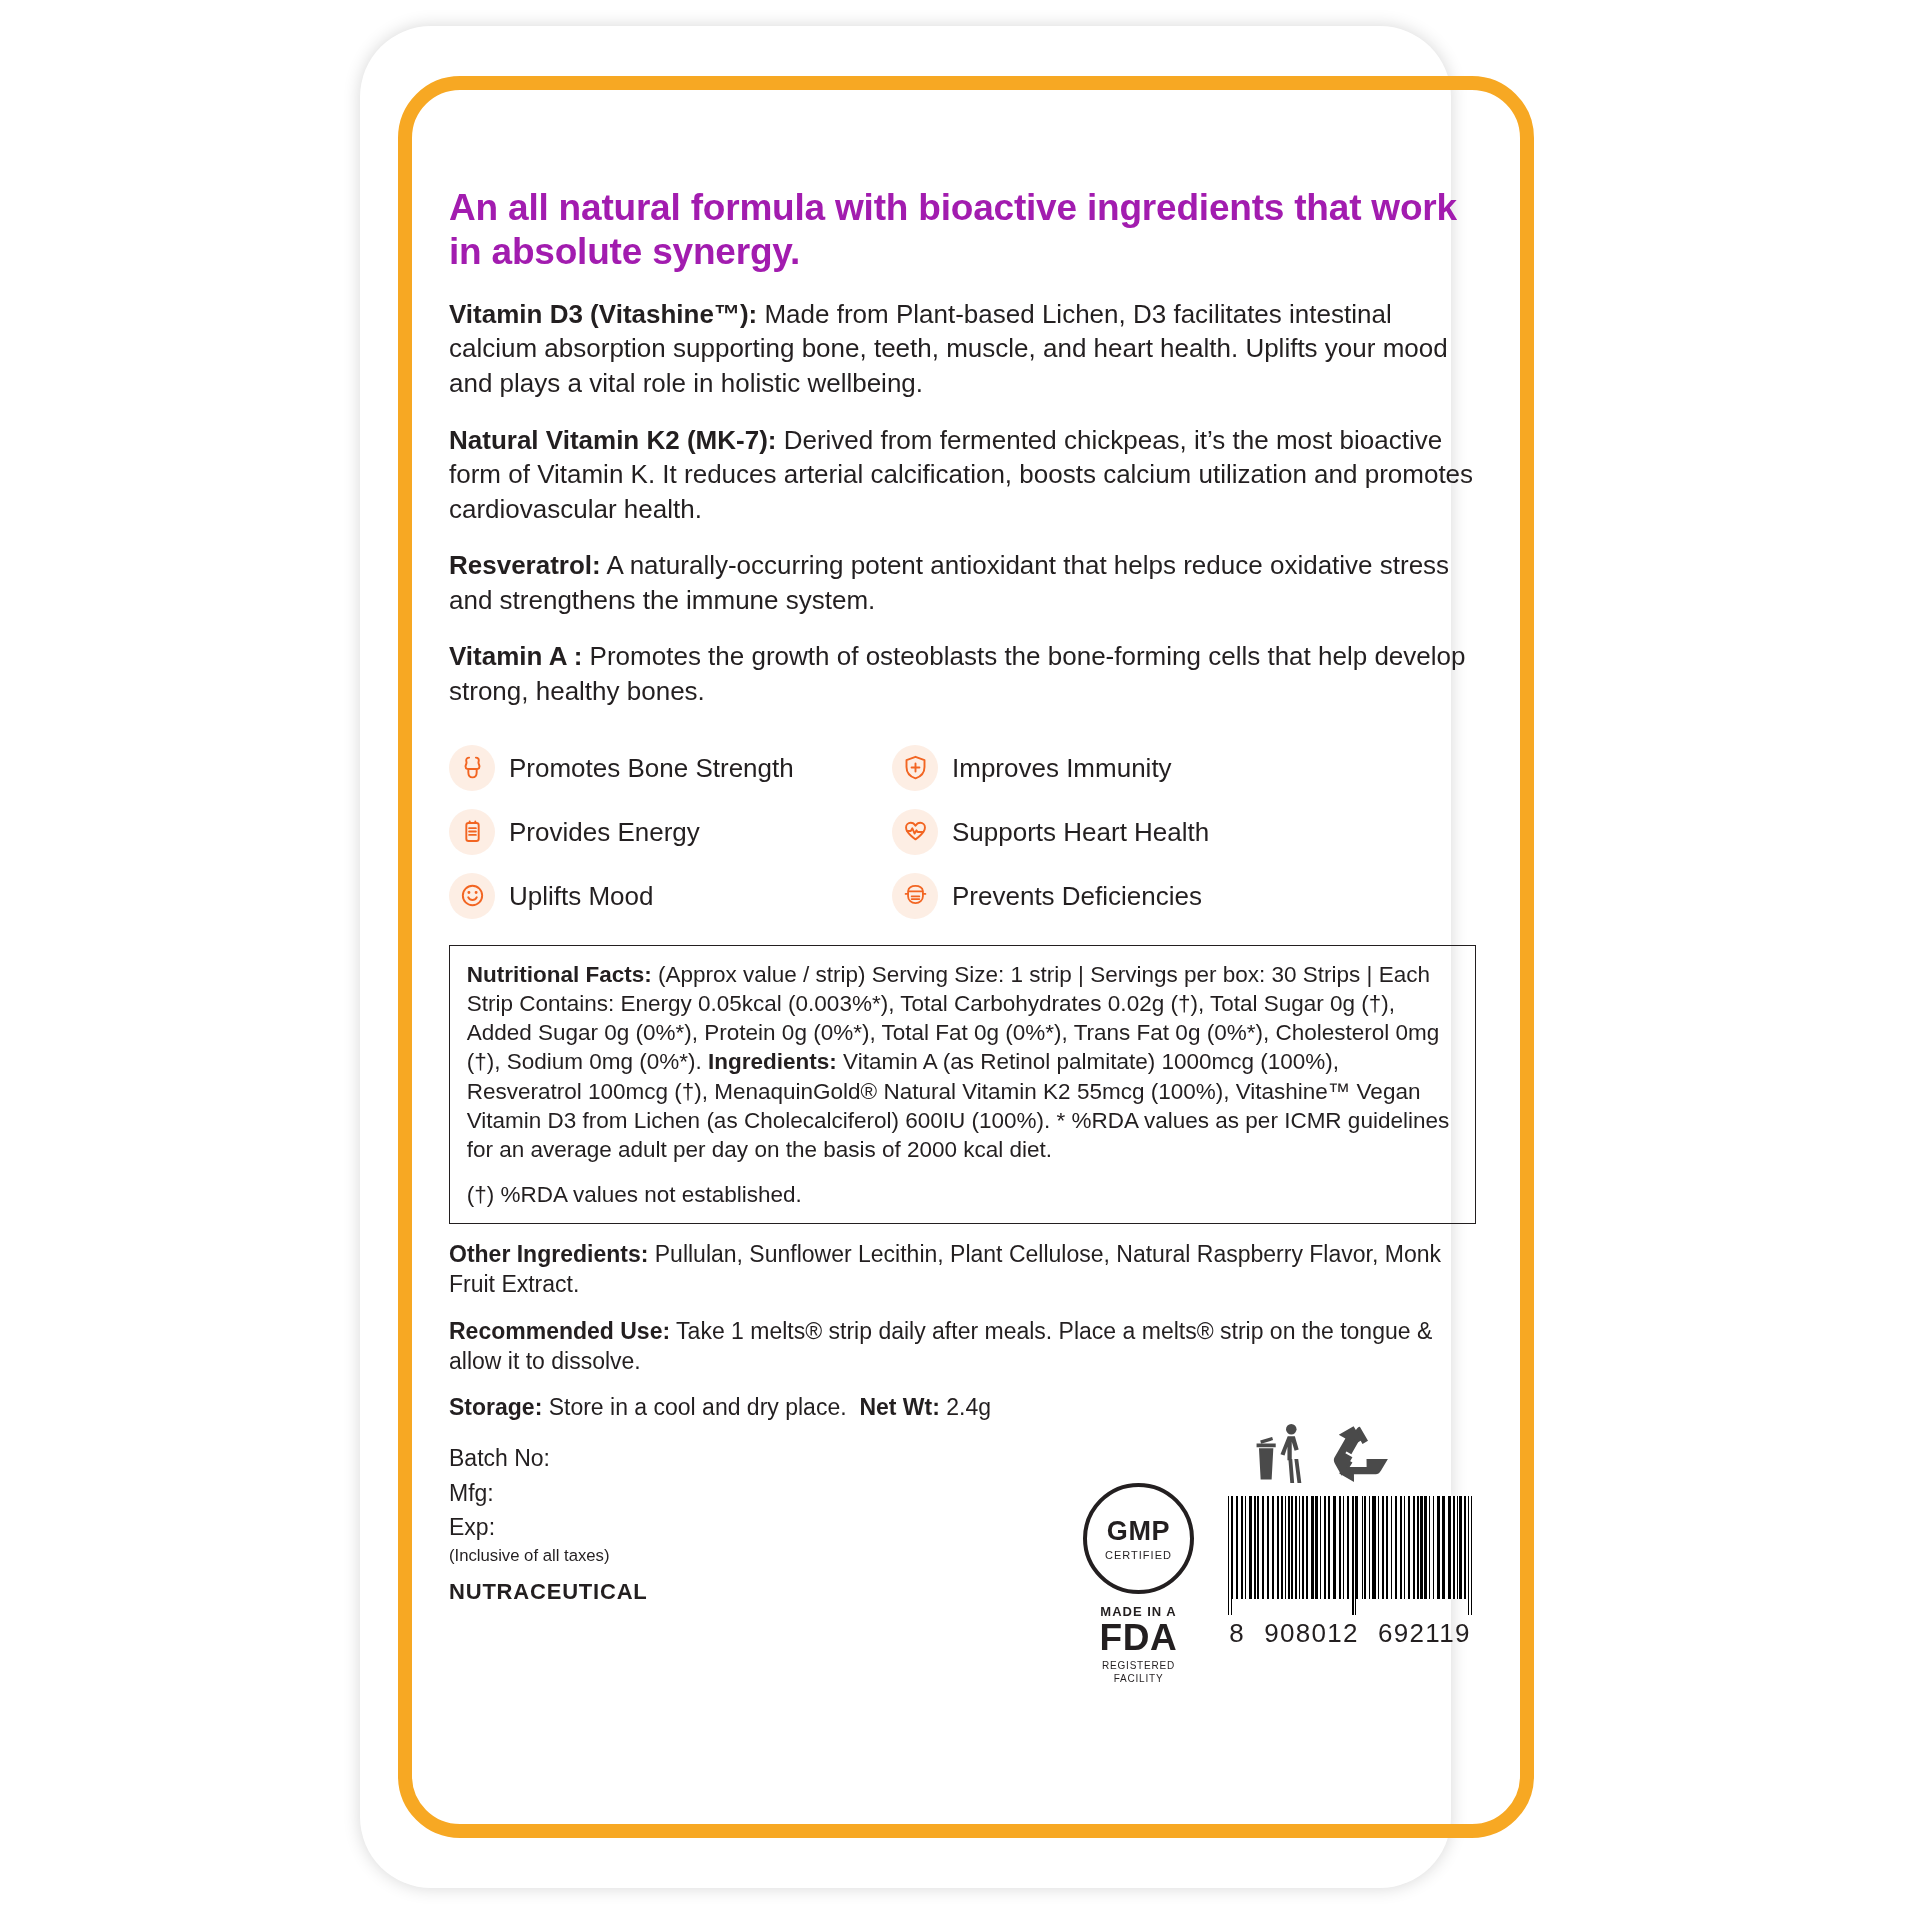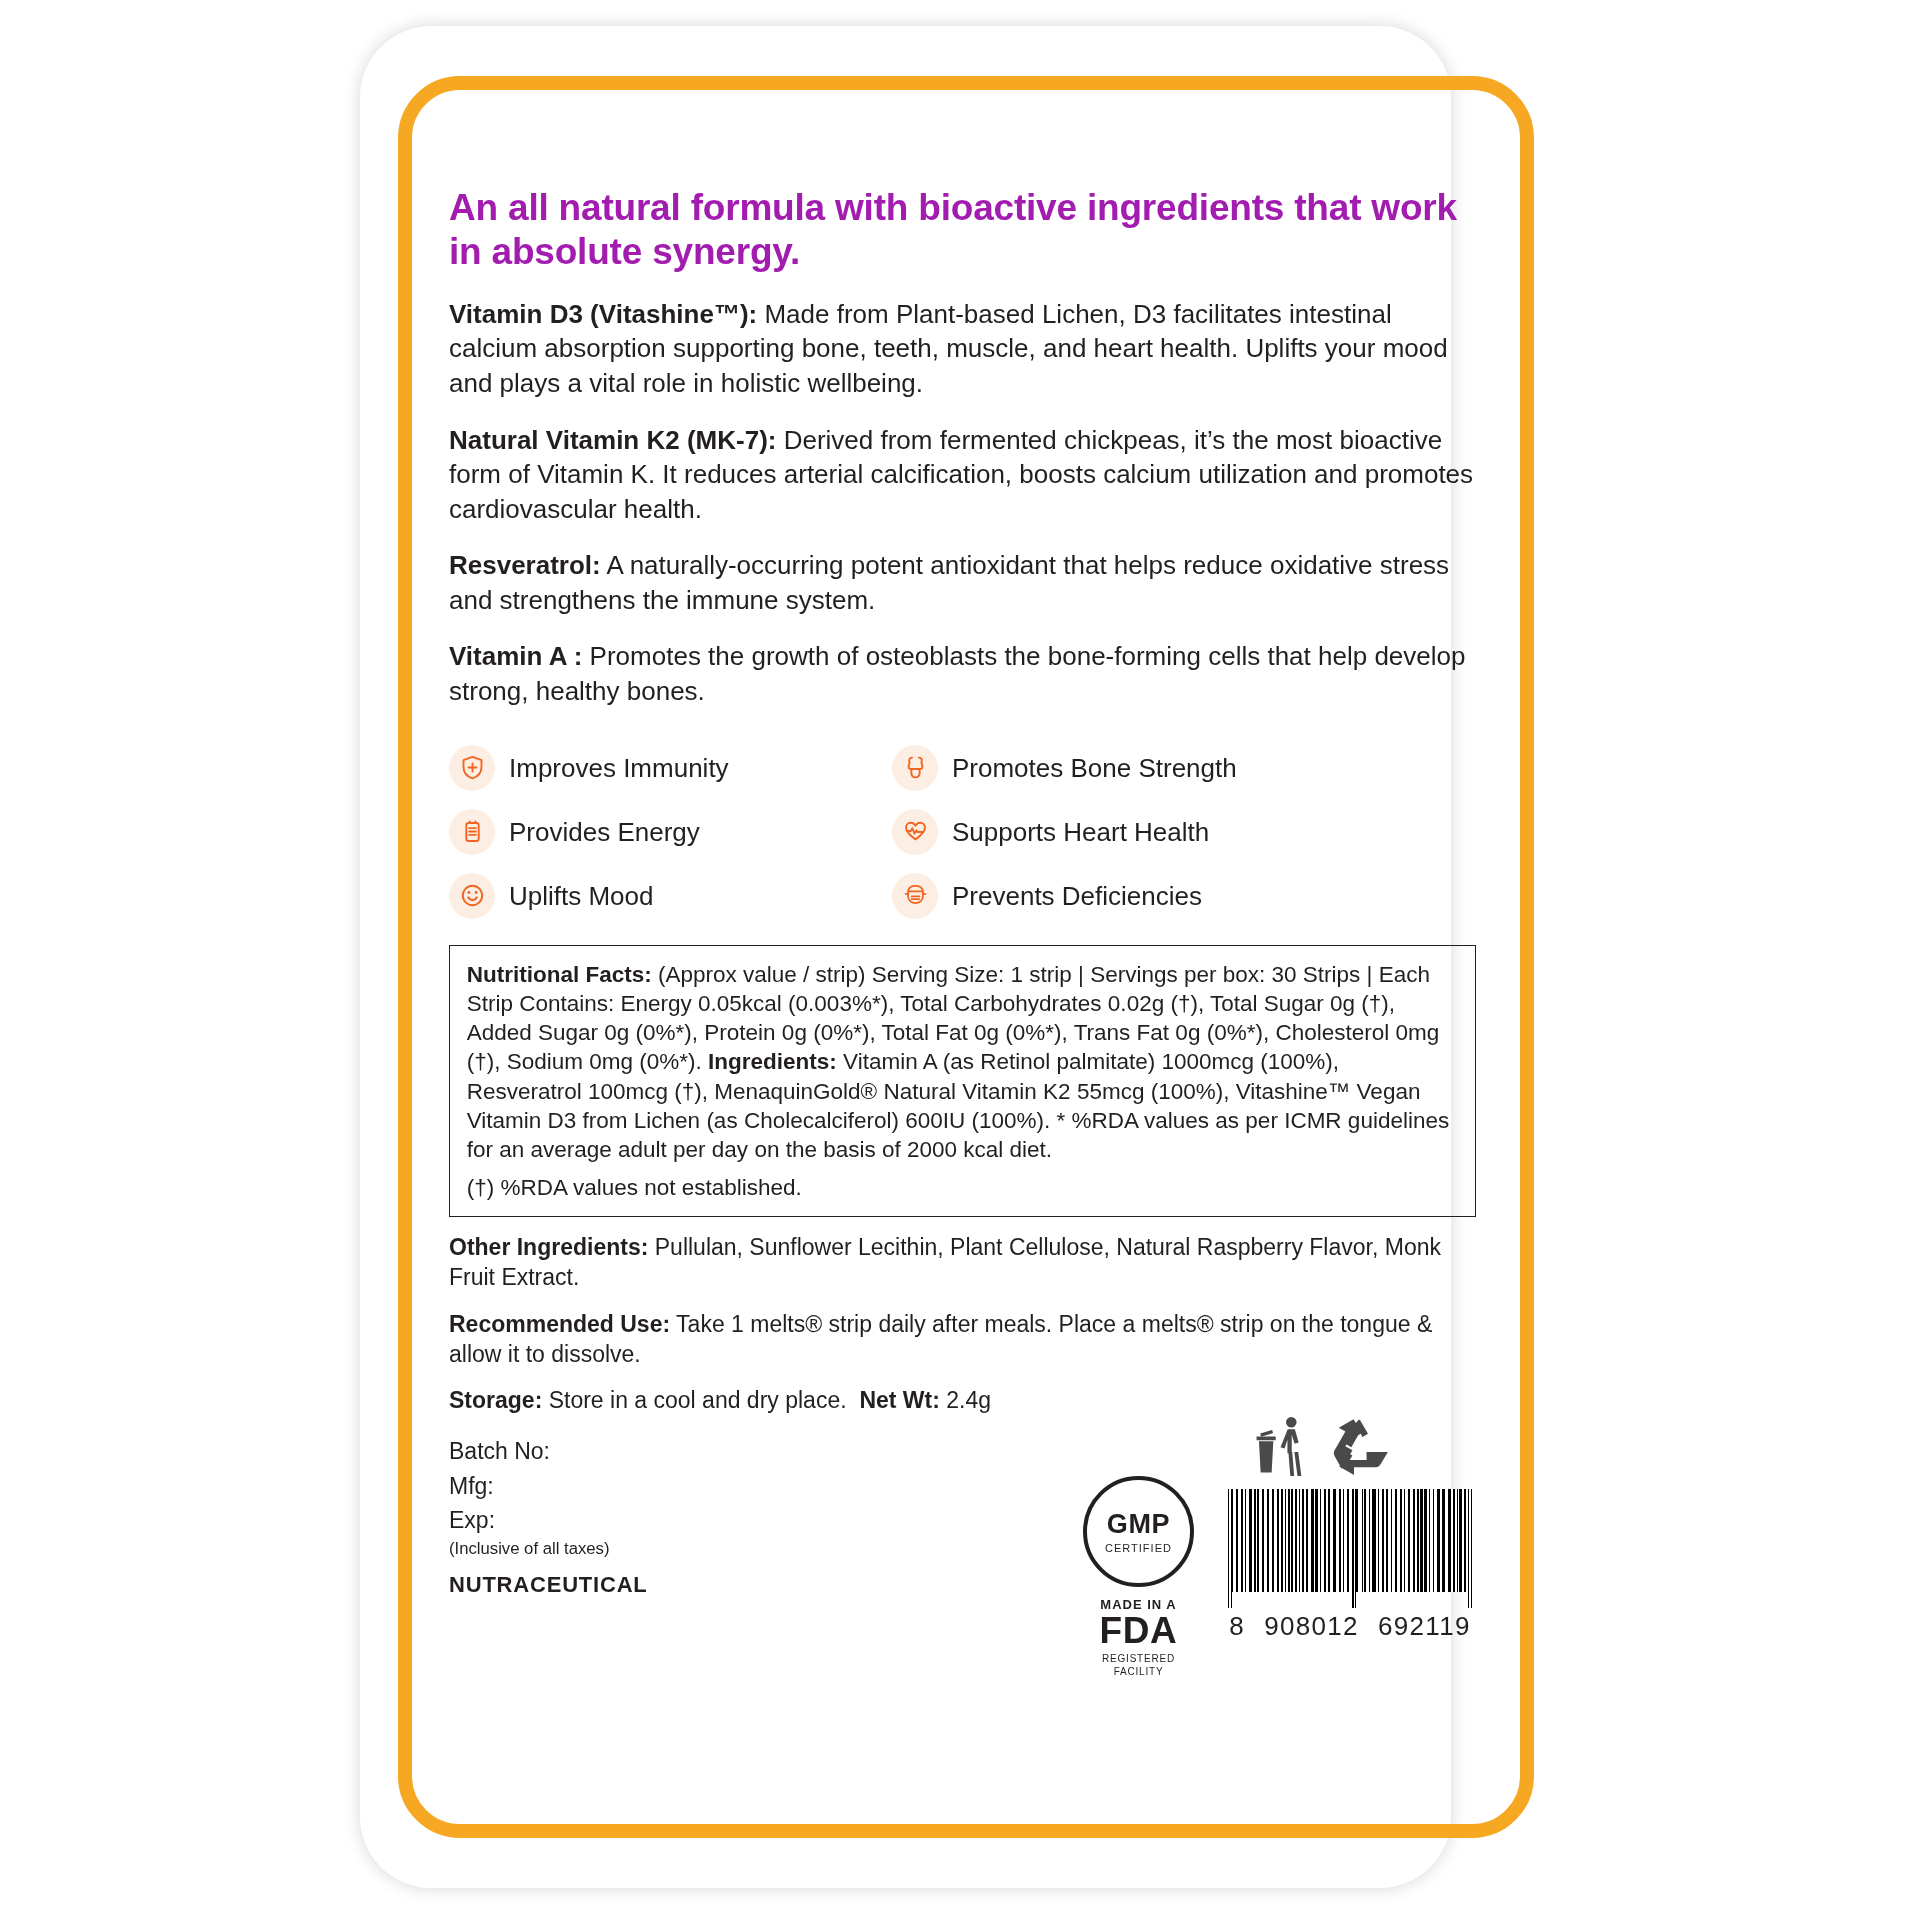--- a/index.html
+++ b/index.html
@@ -230,36 +230,36 @@
 
     <p class="para">
       <b>Vitamin A :</b><span> Promotes the growth of osteoblasts the bone-forming cells that help develop strong, healthy bones.</span>
     </p>
 
     <div class="benefits">
 
       <div class="benefit">
         <span class="bicon">
           <svg width="27" height="27" viewBox="0 0 24 24" fill="none" stroke="#F26522" stroke-width="1.7" stroke-linecap="round" stroke-linejoin="round">
-            <path d="M12 2.5 20 5.5v6c0 5-3.4 8.6-8 10.2-4.6-1.6-8-5.2-8-10.2v-6z"></path>
-            <path d="M12 8.5v7M8.5 12h7"></path>
-          </svg>
-        </span>
-        <span class="blabel">Improves Immunity</span>
-      </div>
-
-      <div class="benefit">
-        <span class="bicon">
-          <svg width="27" height="27" viewBox="0 0 24 24" fill="none" stroke="#F26522" stroke-width="1.7" stroke-linecap="round" stroke-linejoin="round">
             <path d="M9 3.2c-1.6 0-2.6 1.1-2.6 2.4 0 .8.3 1.3.3 2.1 0 1.3-.9 2-.9 3.4 0 1.2.7 1.9 1.5 2.2"></path>
             <path d="M15 3.2c1.6 0 2.6 1.1 2.6 2.4 0 .8-.3 1.3-.3 2.1 0 1.3.9 2 .9 3.4 0 1.2-.7 1.9-1.5 2.2"></path>
             <path d="M8.3 13.3h7.4v3.2c0 2.4-1.3 4.3-3.7 4.3s-3.7-1.9-3.7-4.3z"></path>
           </svg>
         </span>
         <span class="blabel">Promotes Bone Strength</span>
+      </div>
+
+      <div class="benefit">
+        <span class="bicon">
+          <svg width="27" height="27" viewBox="0 0 24 24" fill="none" stroke="#F26522" stroke-width="1.7" stroke-linecap="round" stroke-linejoin="round">
+            <path d="M12 2.5 20 5.5v6c0 5-3.4 8.6-8 10.2-4.6-1.6-8-5.2-8-10.2v-6z"></path>
+            <path d="M12 8.5v7M8.5 12h7"></path>
+          </svg>
+        </span>
+        <span class="blabel">Improves Immunity</span>
       </div>
 
       <div class="benefit">
         <span class="bicon">
           <svg width="27" height="27" viewBox="0 0 24 24" fill="none" stroke="#F26522" stroke-width="1.7" stroke-linecap="round" stroke-linejoin="round">
             <rect x="6.5" y="4.5" width="11" height="16" rx="2"></rect>
             <path d="M9.5 3v1.5M14.5 3v1.5"></path>
             <path d="M9 9h6M9 12h6M9 15h6"></path>
           </svg>
         </span>
@@ -298,21 +298,21 @@
         </span>
         <span class="blabel">Prevents Deficiencies</span>
       </div>
 
     </div>
 
     <div class="nutribox">
       <p class="nutritext">
         <b>Nutritional Facts:</b><span> (Approx value / strip) Serving Size: 1 strip | Servings per box: 30 Strips | Each Strip Contains: Energy 0.05kcal (0.003%*), Total Carbohydrates 0.02g (†), Total Sugar 0g (†), Added Sugar 0g (0%*), Protein 0g (0%*), Total Fat 0g (0%*), Trans Fat 0g (0%*), Cholesterol 0mg (†), Sodium 0mg (0%*). </span><b>Ingredients:</b><span> Vitamin A (as Retinol palmitate) 1000mcg (100%), Resveratrol 100mcg (†), MenaquinGold® Natural Vitamin K2 55mcg (100%), Vitashine™ Vegan Vitamin D3 from Lichen (as Cholecalciferol) 600IU (100%). * %RDA values as per ICMR guidelines for an average adult per day on the basis of 2000 kcal diet.</span>
       </p>
-      <p class="nutritext" style="margin-top:9px;">(†) %RDA values not established.</p>
+      <p class="nutritext" style="margin-top:16px;">(†) %RDA values not established.</p>
     </div>
 
     <p class="smallpara">
       <b>Other Ingredients:</b><span> Pullulan, Sunflower Lecithin, Plant Cellulose, Natural Raspberry Flavor, Monk Fruit Extract.</span>
     </p>
 
     <p class="smallpara">
       <b>Recommended Use:</b><span> Take 1 melts® strip daily after meals. Place a melts® strip on the tongue &amp; allow it to dissolve.</span>
     </p>
 

